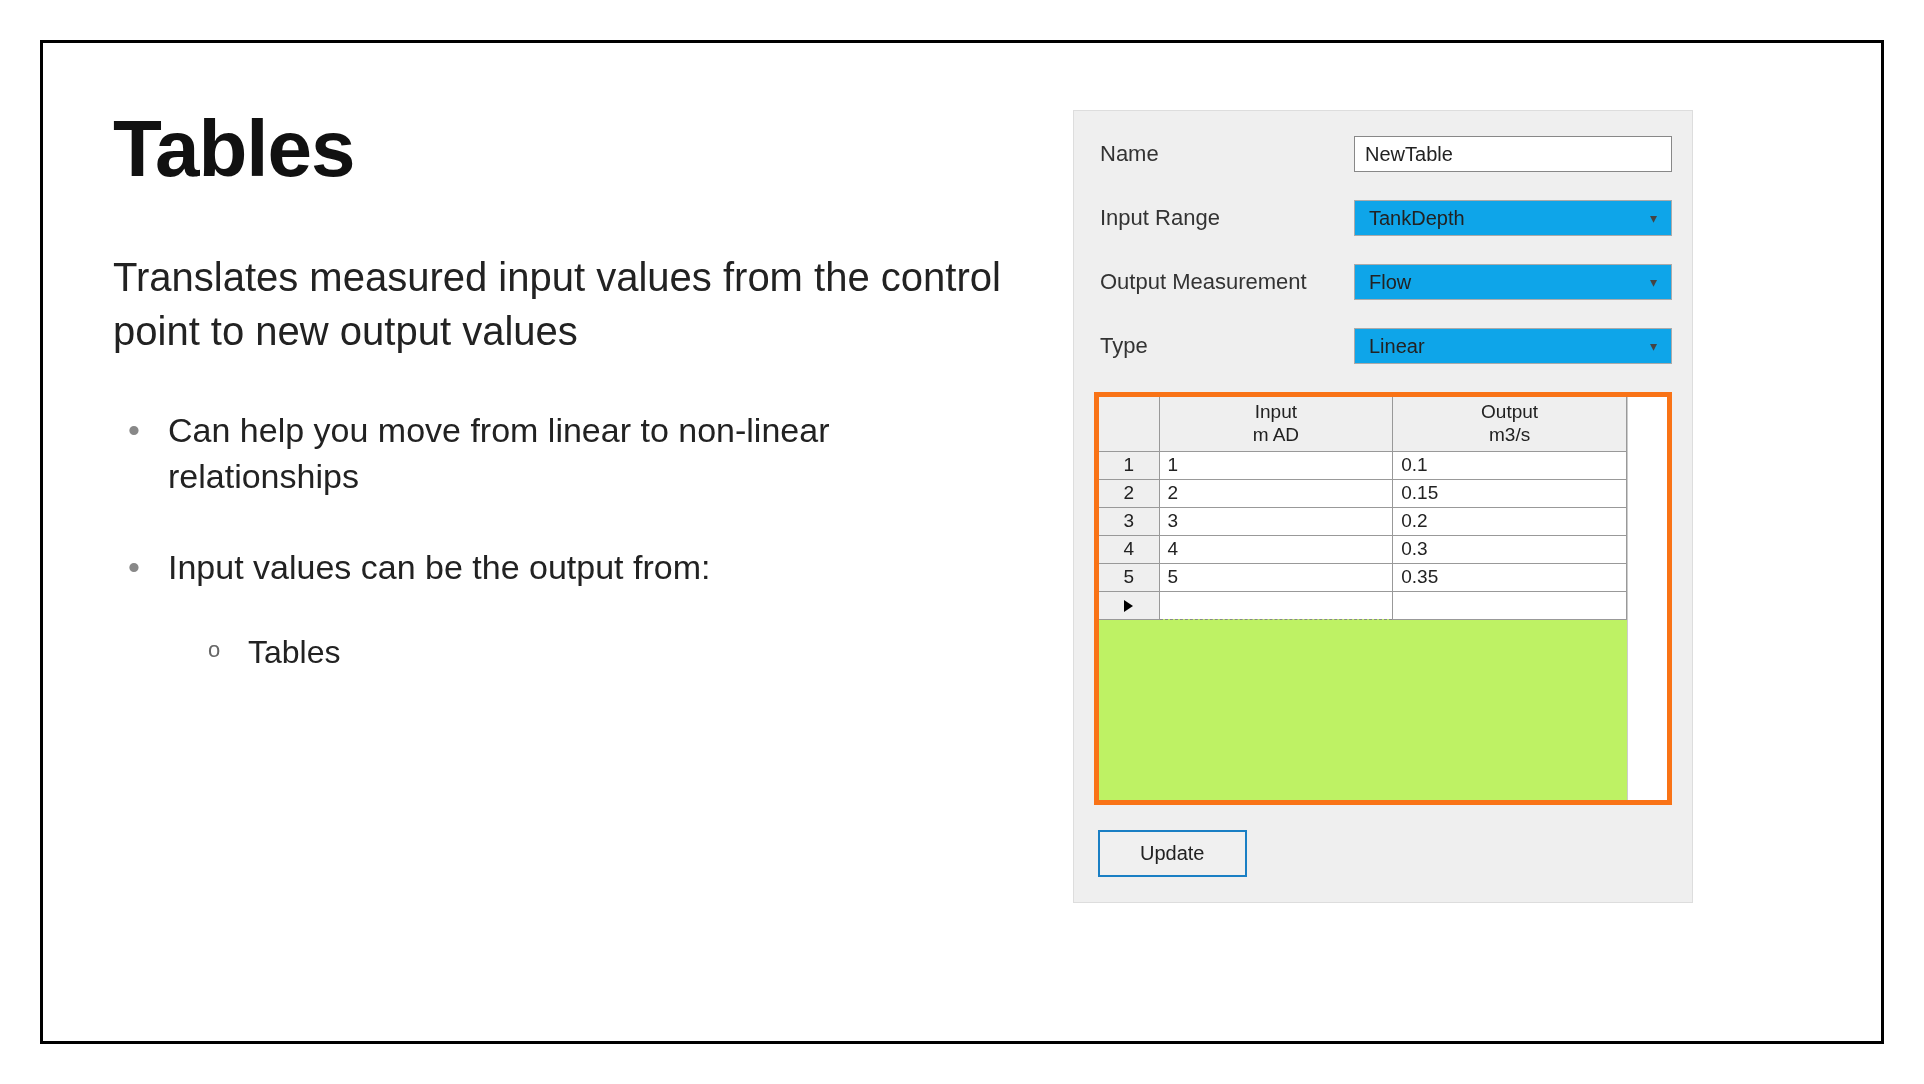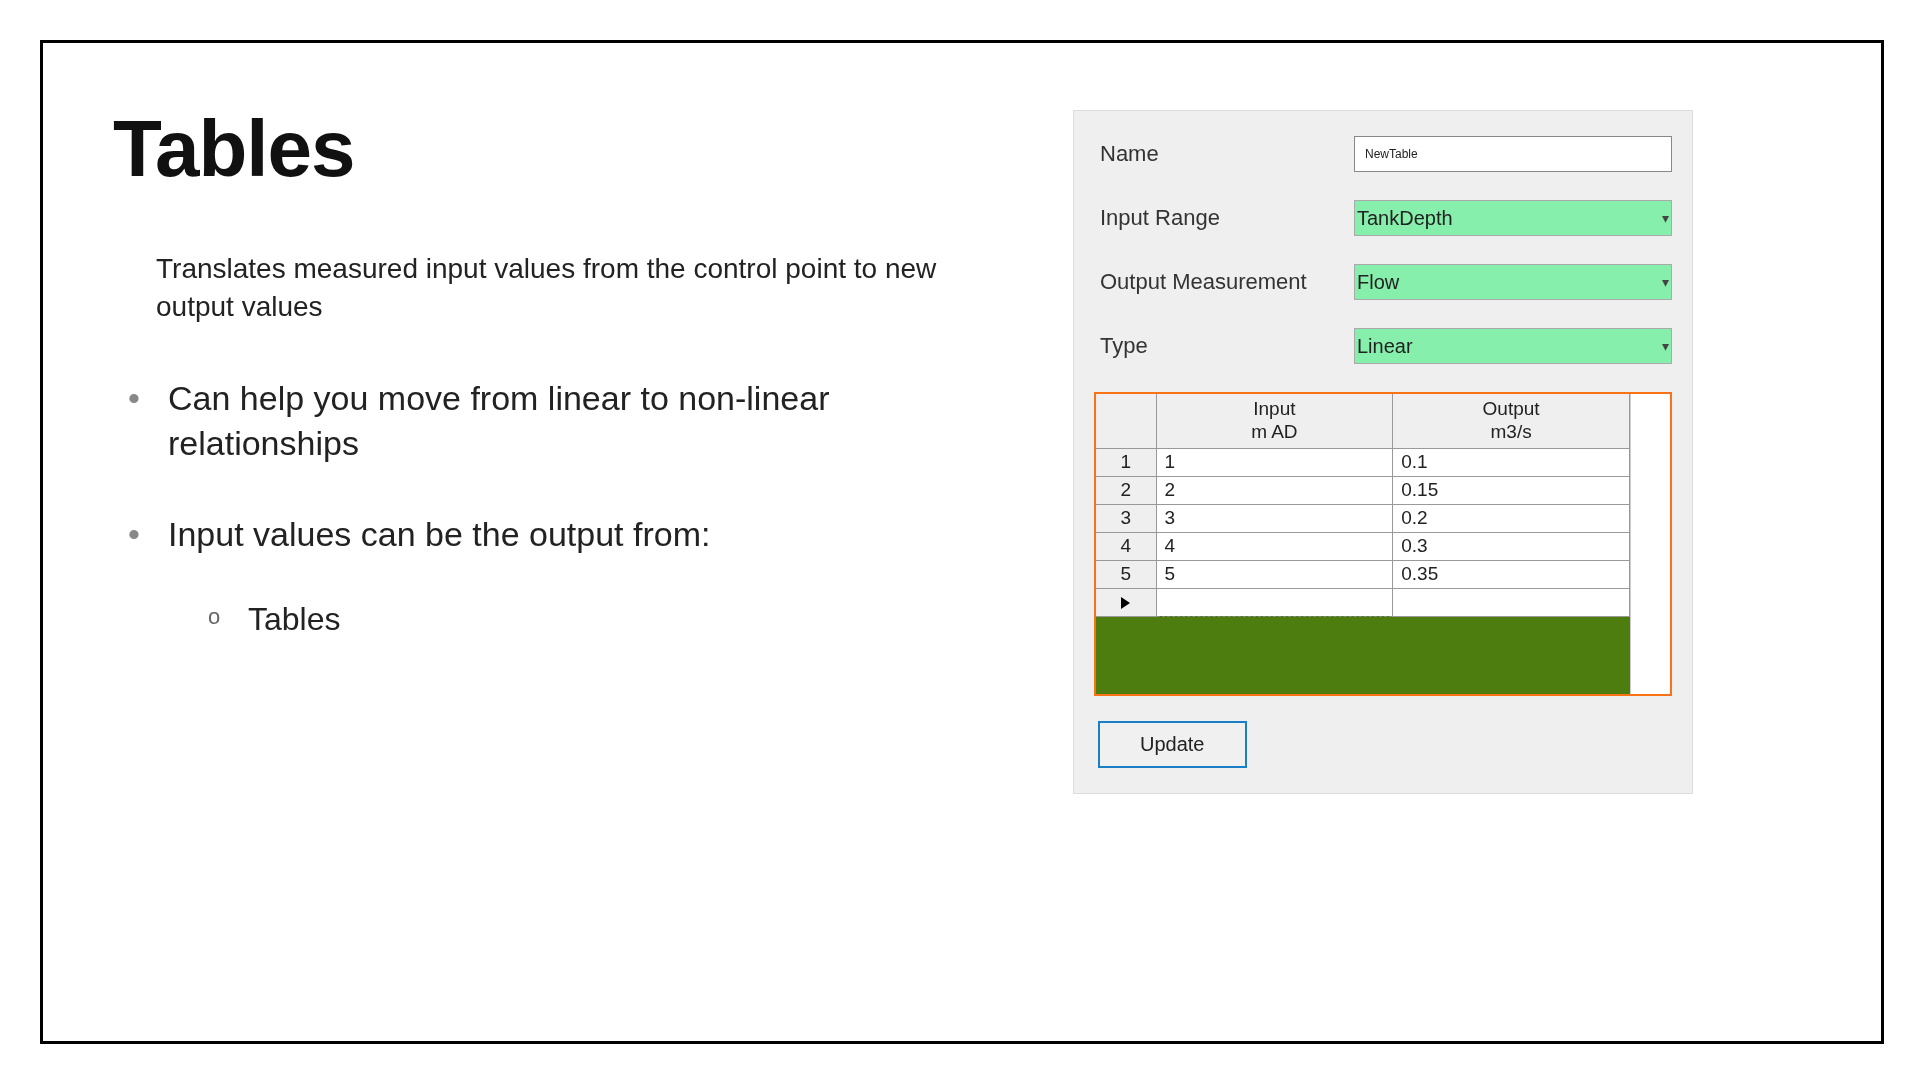--- a/index.html
+++ b/index.html
@@ -35,25 +35,24 @@
   h1 {
     font-size: 80px;
     font-weight: 800;
     color: #111;
     margin-bottom: 55px;
     letter-spacing: -1px;
     font-family: Arial, sans-serif;
     font-stretch: condensed;
   }
   .subtitle {
-    font-size: 28px;
+    font-size: 40px;
     color: #222;
     line-height: 1.35;
     margin-bottom: 50px;
-    margin-left: 43px;
   }
   ul.main-list {
     list-style: none;
     padding-left: 15px;
   }
   ul.main-list > li {
     font-size: 34px;
     color: #222;
     margin-bottom: 45px;
     position: relative;
@@ -107,49 +106,49 @@
     font-size: 22px;
     color: #333;
     padding-left: 6px;
   }
   .form-input {
     flex: 1;
     height: 36px;
     border: 1px solid #888;
     background: #fff;
     padding: 4px 10px;
-    font-size: 12px;
+    font-size: 20px;
     color: #222;
   }
   .form-select {
     flex: 1;
     height: 36px;
     border: 1px solid #aaa;
-    background: #86efac;
+    background: #0ea5e9;
     position: relative;
-    padding: 4px 2px;
+    padding: 4px 14px;
     font-size: 20px;
     color: #222;
     display: flex;
     align-items: center;
     justify-content: space-between;
     cursor: pointer;
   }
   .form-select .chevron {
     font-size: 14px;
     color: #444;
   }
 
   
   .data-table-wrap {
-    background: #4d7c0f;
-    border: 2px solid #f97316;
+    background: #bef264;
+    border: 5px solid #f97316;
     margin-top: 10px;
     margin-bottom: 25px;
-    height: 304px;
+    height: 413px;
     overflow: hidden;
     position: relative;
   }
   table.data-table {
     border-collapse: collapse;
     width: calc(100% - 40px);
     table-layout: fixed;
   }
   table.data-table th, table.data-table td {
     border: 1px solid #999;

